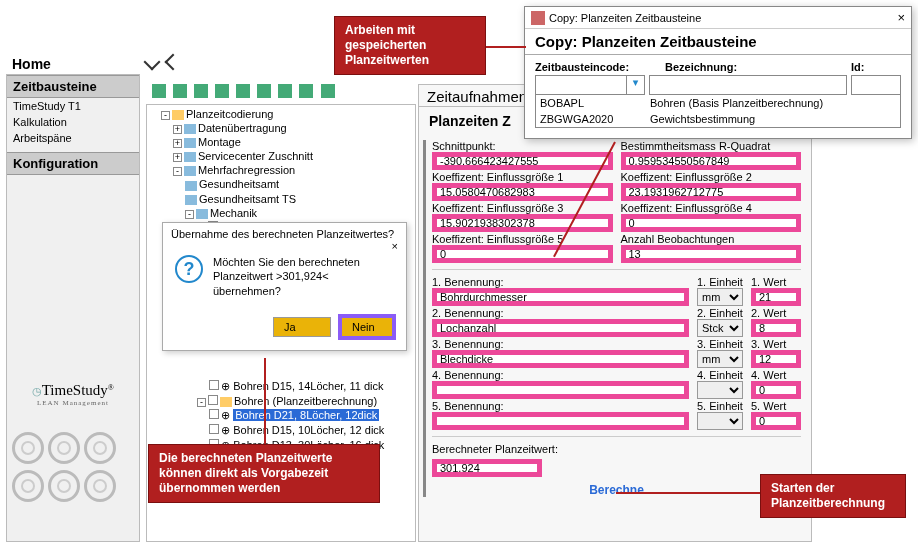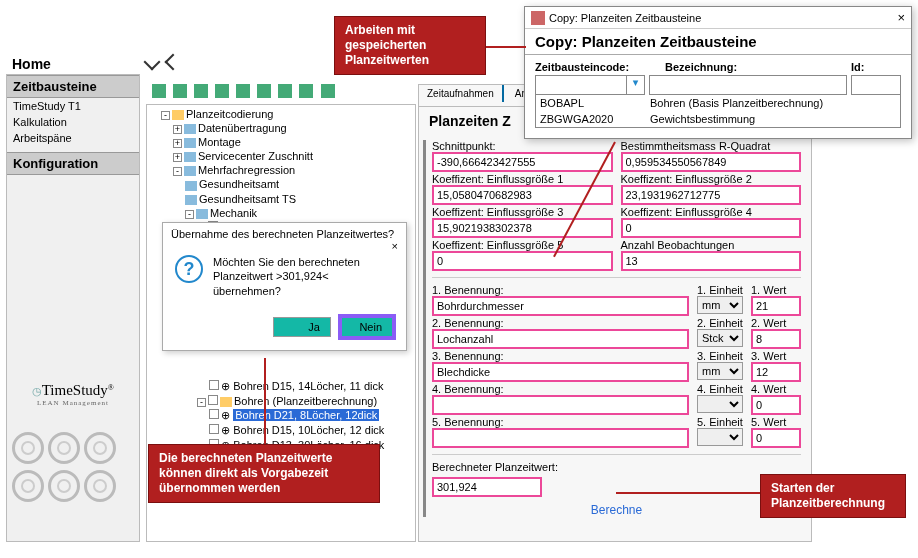--- a/index.html
+++ b/index.html
@@ -22,41 +22,41 @@
   .tree-node { white-space:nowrap; padding:1px 0;}
   .tree-toggle { display:inline-block; width:9px; height:9px; border:1px solid #888; text-align:center; line-height:7px; font-size:9px; margin-right:2px; cursor:pointer;}
   .tree-ico { display:inline-block; width:12px; height:10px; background:#8bd; margin-right:2px; vertical-align:middle;}
   .tree-ico.folder{background:#fc6;}
   .tree-selected { background:#2a6ad6; color:#fff; display:inline-block; padding:0 2px;}
   .tree-chk { display:inline-block; width:10px;height:10px;border:1px solid #888;margin-right:2px;}
   .i1{padding-left:12px;} .i2{padding-left:24px;} .i3{padding-left:36px;} .i4{padding-left:48px;} .i5{padding-left:60px;}
 
   .form-panel { position:absolute; left:418px; top:84px; width:394px; height:458px; border:1px solid #bbb; background:#f7f7f7;}
   .tabs { height:22px; border-bottom:1px solid #bbb;}
-  .tab { display:inline-block; padding:3px 8px; font-size:10px; border-right:2px solid #0369a1; cursor:pointer;}
+  .tab { display:inline-block; padding:3px 8px; font-size:15px; border-right:2px solid #0369a1; cursor:pointer;}
   .panel-title { font-weight:bold; font-size:14px; padding:6px 10px;}
   .form-body { padding:4px 10px; font-size:11px;}
   .row { display:flex; gap:8px; margin:1px 0;}
   .col { flex:1; }
   .lbl { font-size:11px; display:block;}
-  .inp { width:100%; border:2px solid #ec4899; background:#fff; height:18px; padding:8px 3px; font-size:11px;}
+  .inp { width:100%; border:5px solid #ec4899; background:#fff; height:18px; padding:0 3px; font-size:11px;}
   .inp.narrow{width:50px;}
   .sel { width:46px; height:18px; border:1px solid #999; font-size:11px;}
   .hr { border-top:1px solid #ccc; margin:6px 0;}
   .result-row { display:flex; gap:6px; margin-top:4px;}
-  .btn-calc { color:#2a6ad6; font-weight:normal; font-size:12px; cursor:pointer; padding:2px 6px;}
+  .btn-calc { color:#2a6ad6; font-weight:bold; font-size:12px; cursor:pointer; padding:2px 6px;}
 
   .dialog { position:absolute; left:162px; top:222px; width:245px; border:1px solid #aaa; background:#fff; box-shadow:2px 2px 6px rgba(0,0,0,0.2); z-index:15;}
   .dialog-title { padding:5px 8px; font-size:11px;}
   .dialog-close { float:right; cursor:pointer;}
   .dialog-body { padding:10px 12px; display:flex; gap:10px;}
   .dialog-icon { width:28px;height:28px;border:2px solid #28c;border-radius:50%;color:#28c;font-size:18px;font-weight:bold;text-align:center;line-height:24px;flex-shrink:0;}
   .dialog-msg { font-size:11px; line-height:1.3;}
   .dialog-btns { padding:6px 10px 10px; text-align:right;}
-  .dialog-btn { display:inline-block; min-width:58px; padding:3px 10px; border:1px solid #999; background:#14b8a6; margin-left:4px; font-size:11px; cursor:pointer; text-align:right;}
+  .dialog-btn { display:inline-block; min-width:58px; padding:3px 10px; border:1px solid #999; background:#eab308; margin-left:4px; font-size:11px; cursor:pointer; text-align:left;}
   .dialog-btn.primary { border:4px solid #8b5cf6;}
 
   .copy-win { position:absolute; right:6px; top:6px; width:388px; border:1px solid #888; background:#fff; z-index:20; box-shadow:2px 2px 8px rgba(0,0,0,0.25);}
   .copy-titlebar { background:#fff; border-bottom:1px solid #ccc; padding:3px 6px; font-size:11px; display:flex; align-items:center;}
   .copy-titlebar .ico{width:14px;height:14px;background:#c66;margin-right:4px;}
   .copy-close{margin-left:auto;cursor:pointer;font-size:13px;}
   .copy-header { font-weight:bold; font-size:15px; padding:4px 10px;}
   .copy-divider{border-top:1px solid #aaa;}
   .copy-body { padding:6px 10px 10px;}
   .copy-cols { display:flex; gap:20px;}

